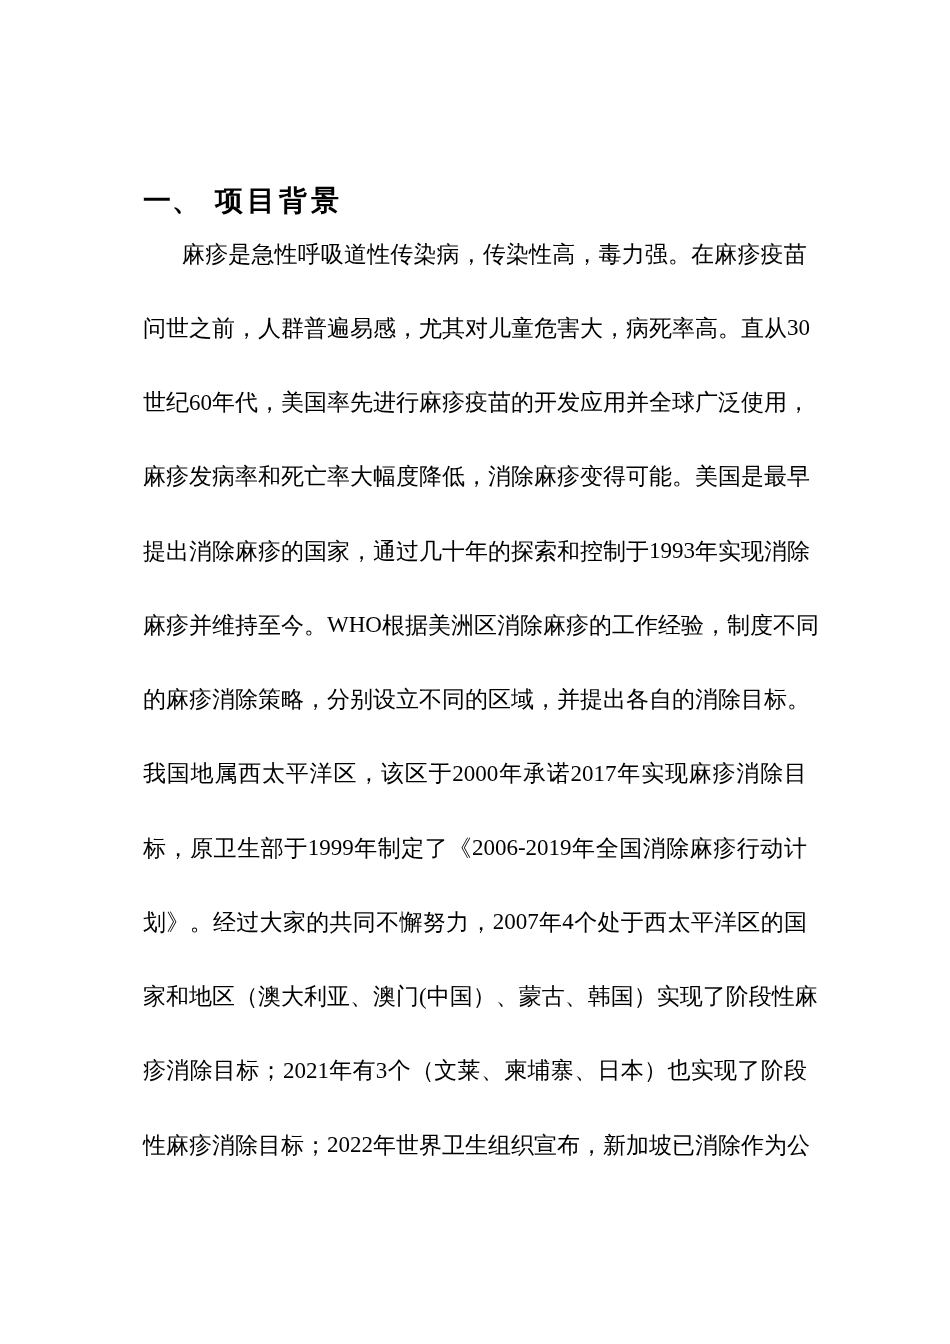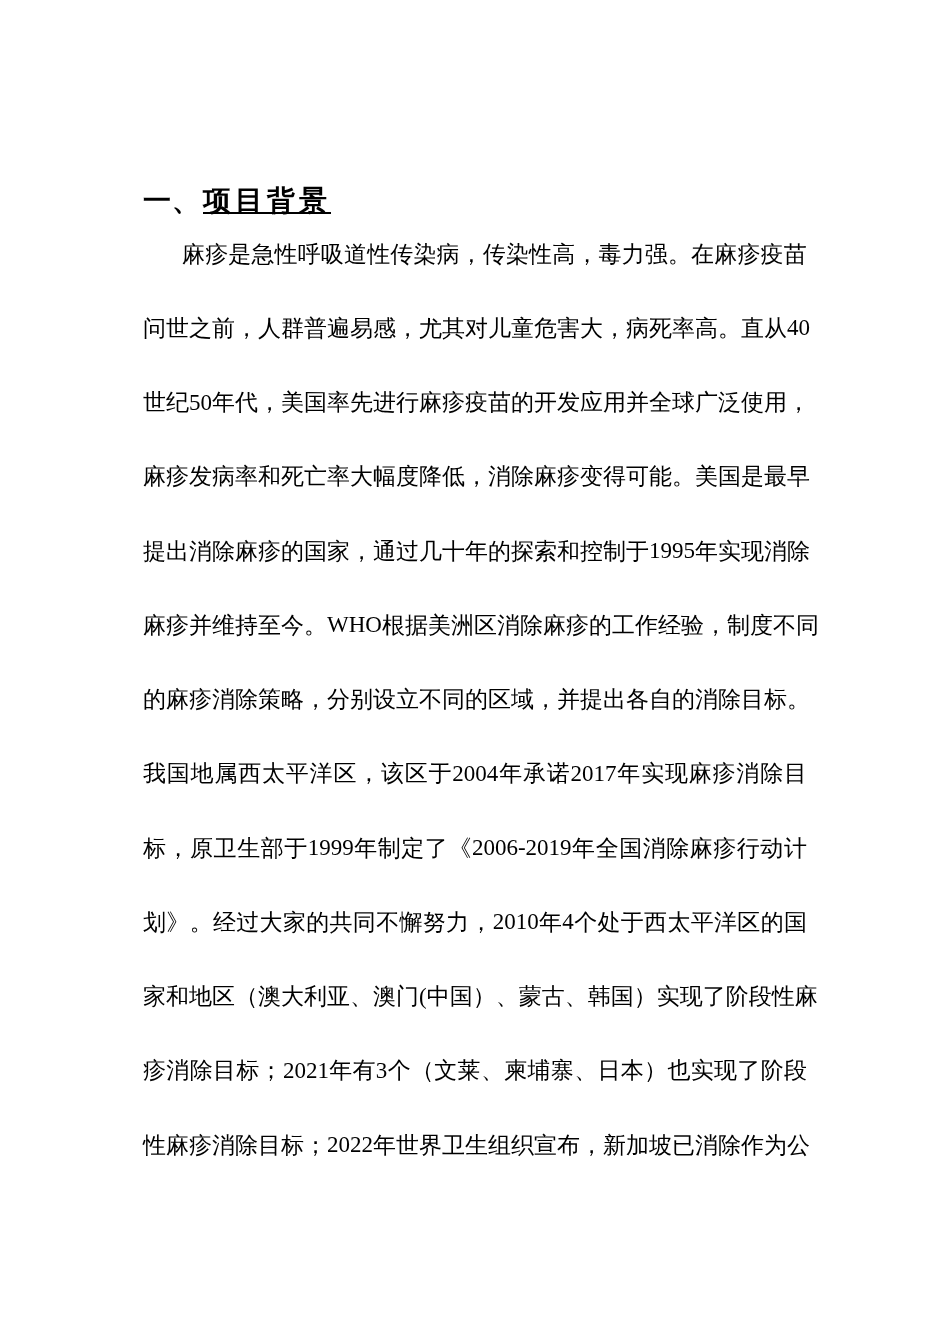--- a/index.html
+++ b/index.html
@@ -20,21 +20,21 @@
     left: 143px; top: 184px;
     width: 700px;
     font-size: 28px;
     font-weight: bold;
     line-height: 34px;
     white-space: nowrap;
     display: flex;
     align-items: baseline;
   }
   .heading-number { letter-spacing: 1px; }
-  .heading-title { margin-left: 2px; letter-spacing: 4px; text-decoration: underline; }
+  .heading-title { margin-left: 14px; letter-spacing: 4px; }
   .body-text {
     position: absolute;
     left: 143px; top: 217px;
     width: 664px;
   }
   .line {
     display: flex;
     justify-content: space-between;
     align-items: center;
     height: 74.25px;
@@ -106,26 +106,26 @@
         <span>害</span>
         <span>大</span>
         <span>，</span>
         <span>病</span>
         <span>死</span>
         <span>率</span>
         <span>高</span>
         <span>。</span>
         <span>直</span>
         <span>从</span>
-        <span>40</span>
+        <span>30</span>
       </div>
     <div class="line">
         <span>世</span>
         <span>纪</span>
-        <span>50</span>
+        <span>60</span>
         <span>年</span>
         <span>代</span>
         <span>，</span>
         <span>美</span>
         <span>国</span>
         <span>率</span>
         <span>先</span>
         <span>进</span>
         <span>行</span>
         <span>麻</span>
@@ -193,21 +193,21 @@
         <span>几</span>
         <span>十</span>
         <span>年</span>
         <span>的</span>
         <span>探</span>
         <span>索</span>
         <span>和</span>
         <span>控</span>
         <span>制</span>
         <span>于</span>
-        <span>1995</span>
+        <span>1993</span>
         <span>年</span>
         <span>实</span>
         <span>现</span>
         <span>消</span>
         <span>除</span>
       </div>
     <div class="line">
         <span>麻</span>
         <span>疹</span>
         <span>并</span>
@@ -275,21 +275,21 @@
         <span>属</span>
         <span>西</span>
         <span>太</span>
         <span>平</span>
         <span>洋</span>
         <span>区</span>
         <span>，</span>
         <span>该</span>
         <span>区</span>
         <span>于</span>
-        <span>2004</span>
+        <span>2000</span>
         <span>年</span>
         <span>承</span>
         <span>诺</span>
         <span>2017</span>
         <span>年</span>
         <span>实</span>
         <span>现</span>
         <span>麻</span>
         <span>疹</span>
         <span>消</span>
@@ -331,21 +331,21 @@
         <span>大</span>
         <span>家</span>
         <span>的</span>
         <span>共</span>
         <span>同</span>
         <span>不</span>
         <span>懈</span>
         <span>努</span>
         <span>力</span>
         <span>，</span>
-        <span>2010</span>
+        <span>2007</span>
         <span>年</span>
         <span>4</span>
         <span>个</span>
         <span>处</span>
         <span>于</span>
         <span>西</span>
         <span>太</span>
         <span>平</span>
         <span>洋</span>
         <span>区</span>

